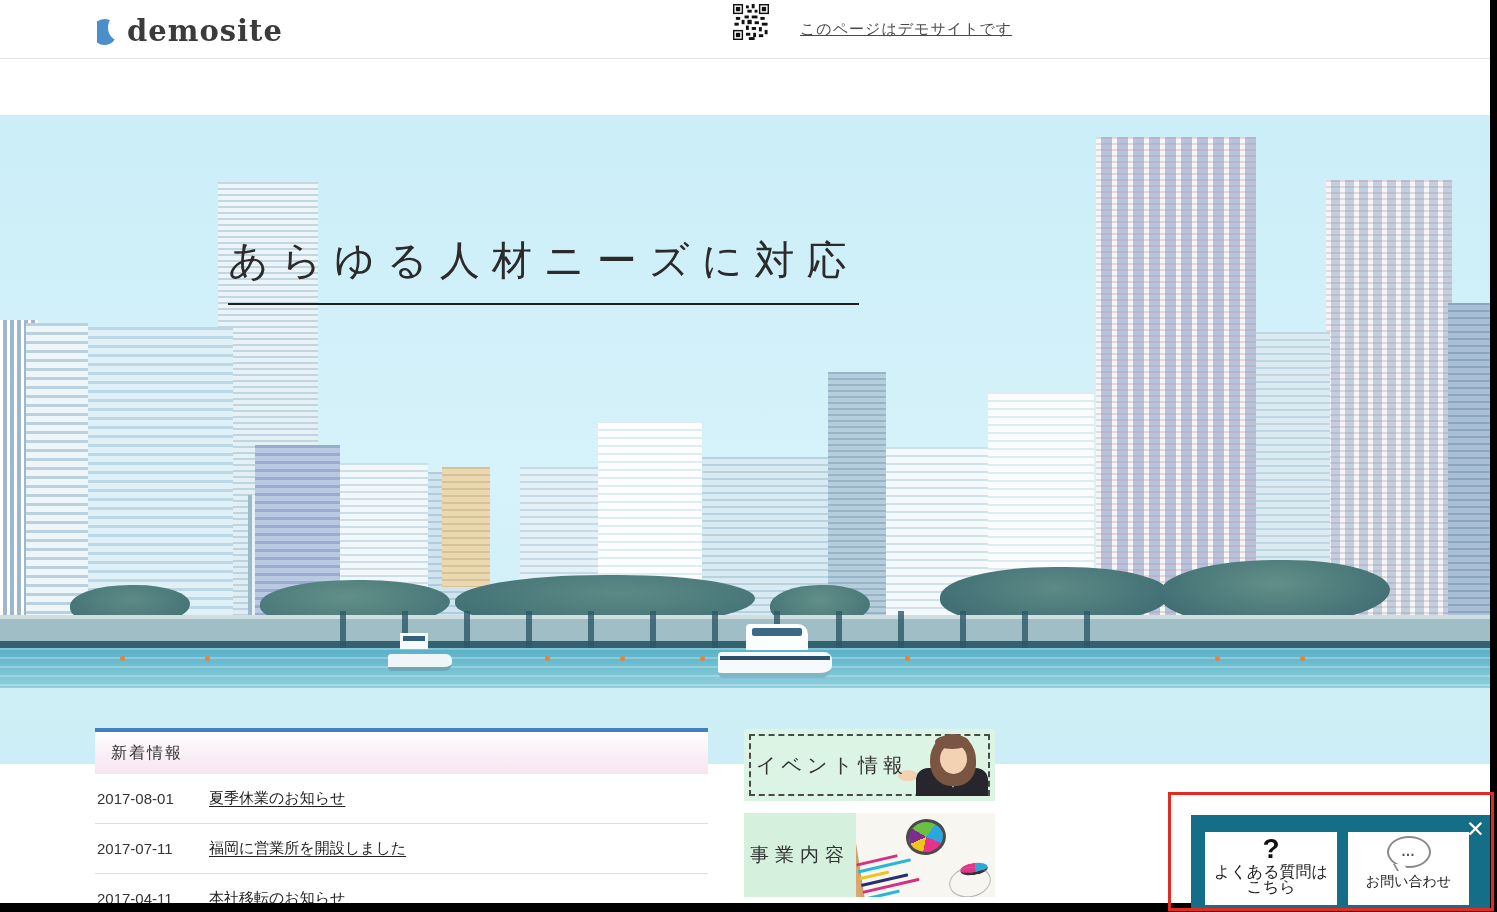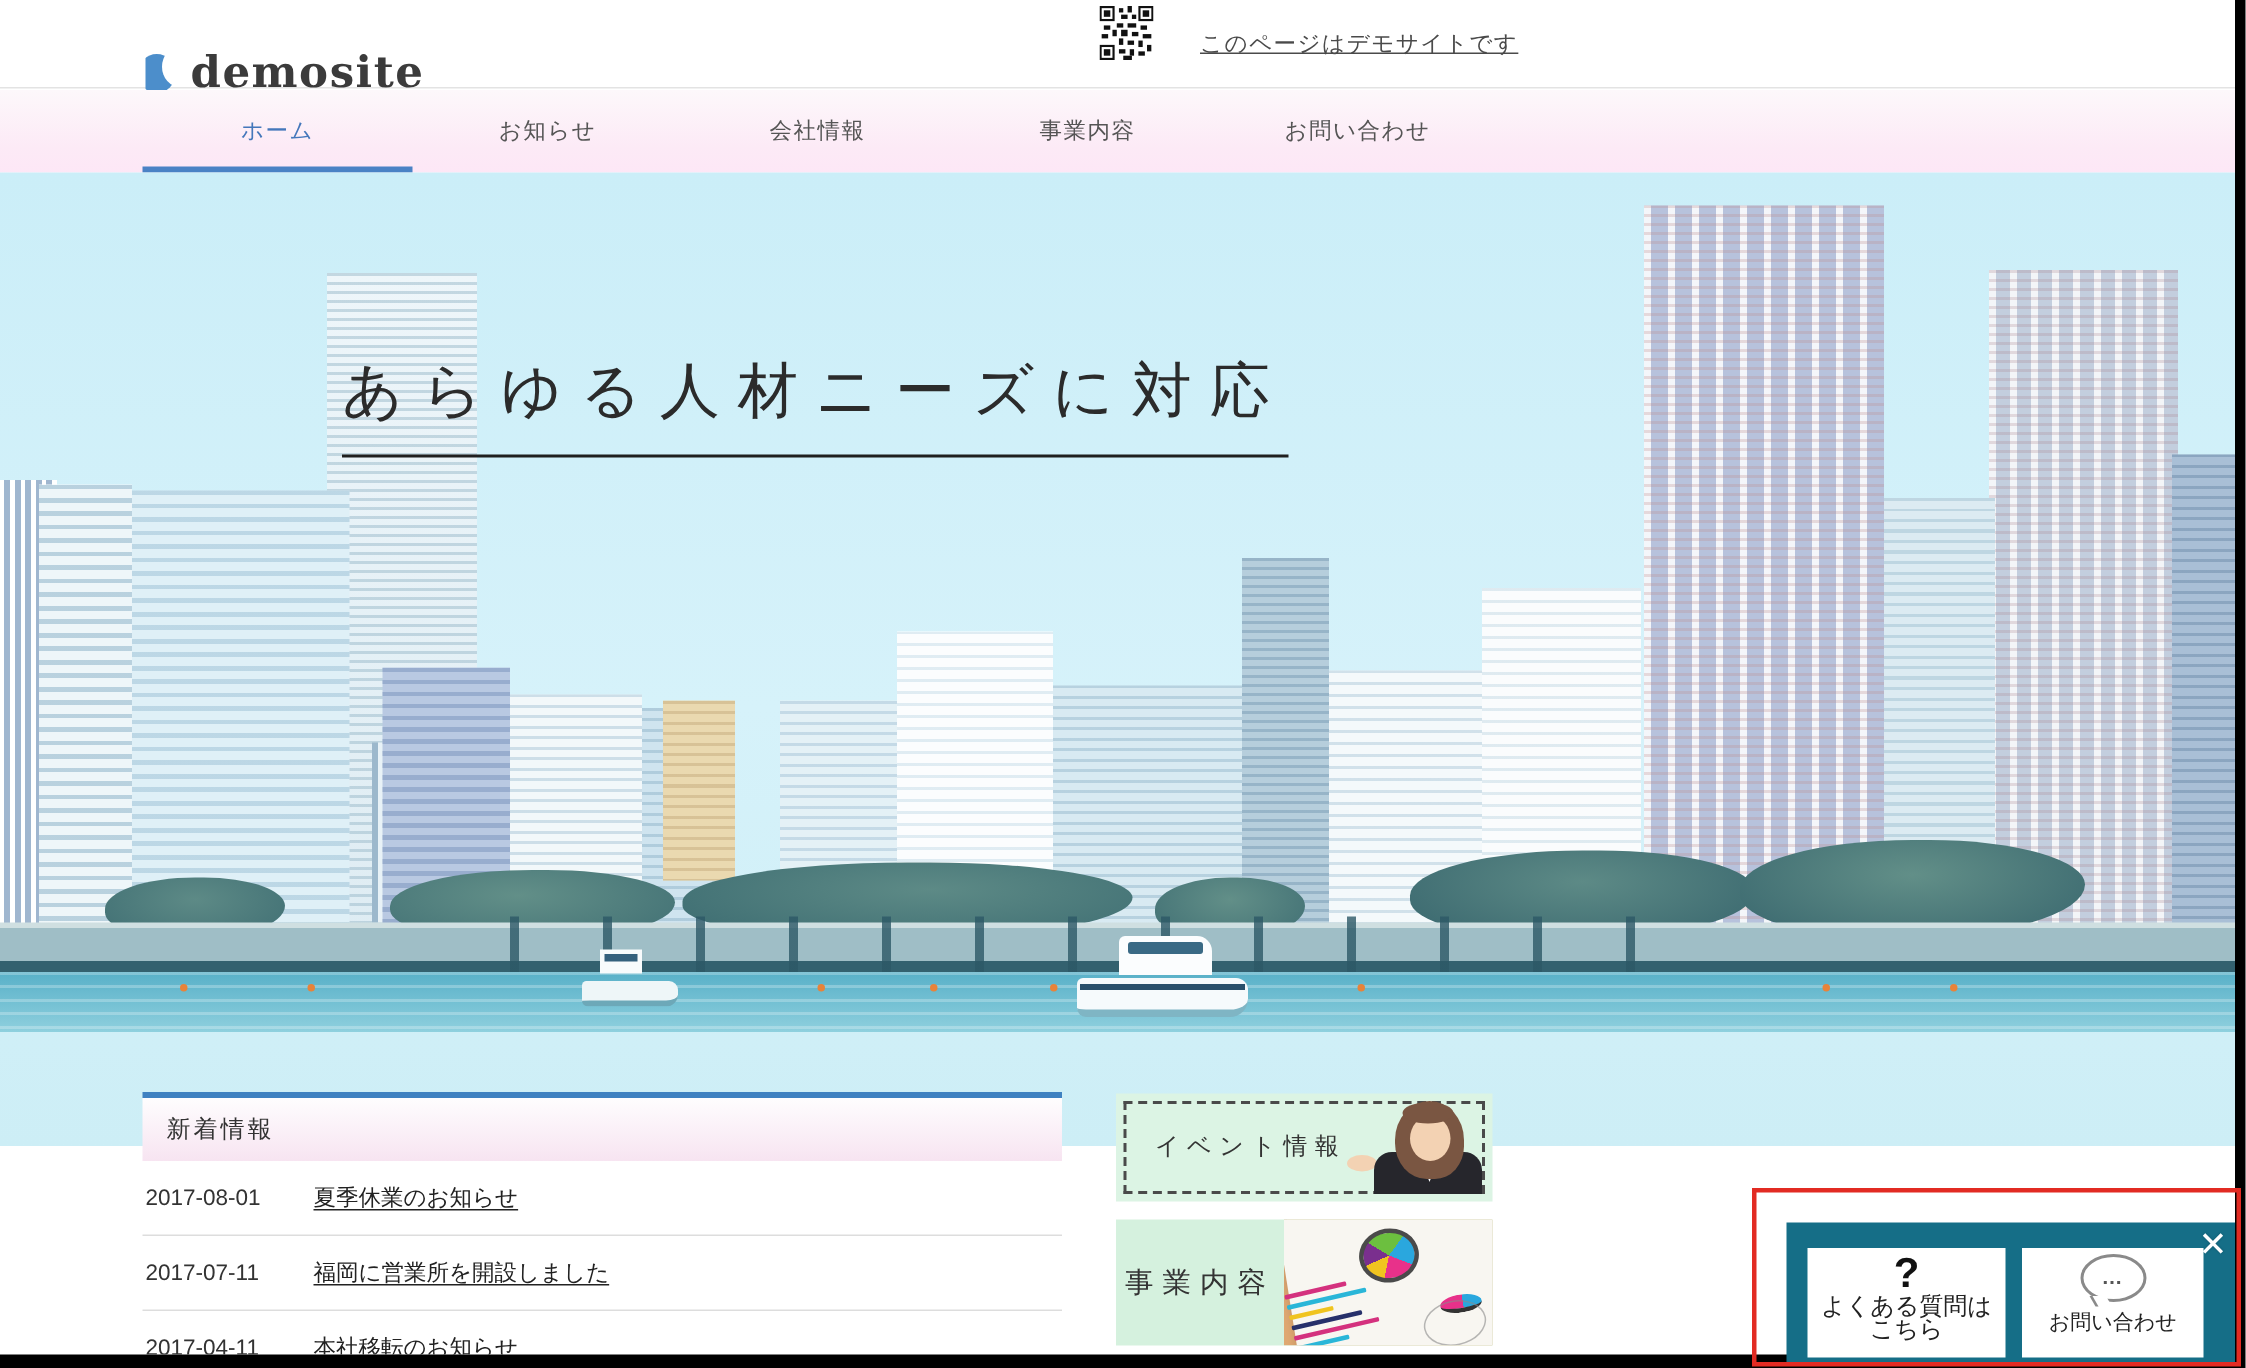--- a/index.html
+++ b/index.html
@@ -2,21 +2,21 @@
 <html><head>
 <meta charset="utf-8">
 <style>
   * { margin:0; padding:0; box-sizing:border-box; }
   html,body { width:1497px; height:912px; overflow:hidden; }
   body { background:#000; position:relative; font-family:"Liberation Sans","DejaVu Sans",sans-serif; }
   .page { position:absolute; left:0; top:0; width:1490px; height:903px; background:#fff; overflow:hidden; }
 
   
   .header { position:absolute; left:0; top:0; width:100%; height:59px; background:#fff; border-bottom:1px solid #e3e3e3; }
-  .logo { position:absolute; left:97px; top:14px; display:flex; align-items:center; cursor:pointer;margin-top:17px; }
+  .logo { position:absolute; left:97px; top:14px; display:flex; align-items:center; cursor:pointer; }
   .logo-mark { width:22px; height:27px; position:relative; overflow:hidden; margin-right:8px; }
   .logo-mark::before { content:''; position:absolute; left:-5px; top:1px; width:25px; height:26px; background:#4c8ecb; border-radius:50%; }
   .logo-mark::after  { content:''; position:absolute; left:11px; top:-4px; width:24px; height:27px; background:#fff; border-radius:50%; }
   .logo-text { font-family:"DejaVu Serif","Liberation Serif",serif; font-weight:bold; font-size:29px; color:#3b3b3b; letter-spacing:1px; }
   .qr { position:absolute; left:733px; top:4px; width:36px; height:36px; }
   .demo-note { position:absolute; left:800px; top:0; height:59px; display:flex; align-items:center; font-size:15px; color:#4a4a4a; letter-spacing:1px;text-decoration:underline; }
 
   
   .nav { position:absolute; left:0; top:60px; width:100%; height:55px; background:linear-gradient(180deg,#fdf8fb 0%,#fceaf6 70%,#fde7f6 100%); }
   .nav-inner { position:absolute; left:95px; top:0; width:900px; height:100%; display:flex; }
@@ -50,21 +50,21 @@
   
   .news { position:absolute; left:95px; top:728px; width:613px; }
   .news-head { height:46px; border-top:4px solid #3f81c1; background:linear-gradient(180deg,#fefdfe,#f7e4f1); display:flex; align-items:center; padding-left:16px; font-size:16px; color:#333; letter-spacing:2px; }
   .news-row { display:flex; align-items:center; height:50px; border-bottom:1px solid #ddd; font-size:15px; }
   .news-date { color:#333; width:88px; margin-left:2px; }
   .news-link { color:#222; text-decoration:underline; text-underline-offset:3px; cursor:pointer; margin-left:24px; }
 
   
   .banner-event { position:absolute; left:744px; top:729px; width:251px; height:72px; background:#dcf4e4; cursor:pointer; }
   .banner-event .dash { position:absolute; inset:5px; border:2px dashed #4a4a4a; }
-  .banner-event .label { position:absolute; left:26px; top:50%; transform:translateY(-50%); font-size:16px; letter-spacing:5px; color:#333; font-weight:500; white-space:nowrap; }
+  .banner-event .label { position:absolute; left:12px; top:50%; transform:translateY(-50%); font-size:20px; letter-spacing:5px; color:#333; font-weight:500; white-space:nowrap; }
   .person { position:absolute; right:5px; top:5px; width:92px; height:62px; overflow:hidden; }
   .person .hand { position:absolute; left:0px; top:36px; width:20px; height:11px; background:#f3d2b3; border-radius:50%; }
   .person .bodysuit { position:absolute; right:2px; top:34px; width:72px; height:28px; background:#26262c; border-radius:12px 12px 0 0; }
   .person .shirt { position:absolute; right:30px; top:36px; width:14px; height:18px; background:#fff; clip-path:polygon(0 0,100% 0,50% 100%); }
   .person .hair { position:absolute; right:14px; top:0px; width:46px; height:52px; background:#7a5642; border-radius:50% 50% 42% 46%; }
   .person .face { position:absolute; right:23px; top:10px; width:27px; height:30px; background:#f3d2b3; border-radius:50%; }
   .person .bangs { position:absolute; right:21px; top:1px; width:34px; height:14px; background:#7a5642; border-radius:50%; }
 
   .banner-request { position:absolute; left:744px; top:813px; width:251px; height:84px; background:#d5f1de; cursor:pointer; overflow:hidden; }
   .banner-request .label { position:absolute; left:0; top:0; width:112px; height:100%; display:flex; align-items:center; justify-content:center; font-size:19px; letter-spacing:6px; color:#333; font-weight:500; }
@@ -137,29 +137,20 @@
         </g>
       <g fill="#111">
           <rect x="2" y="2" width="3" height="3"></rect>
           <rect x="20" y="2" width="3" height="3"></rect>
           <rect x="2" y="20" width="3" height="3"></rect>
         </g>
     </svg>
     <div class="demo-note">このページはデモサイトです</div>
   </div>
 
-  <div class="nav">
-    <div class="nav-inner">
-      <div class="nav-item active">ホーム</div>
-      <div class="nav-item">お知らせ</div>
-      <div class="nav-item">会社情報</div>
-      <div class="nav-item">事業内容</div>
-      <div class="nav-item">お問い合わせ</div>
-    </div>
-  </div>
 
   <div class="hero">
 
     <div class="b" style="left:218px;top:67px;width:100px;height:506px;background:repeating-linear-gradient(180deg,rgba(160,190,205,.55) 0 2px,transparent 2px 6px),linear-gradient(180deg,#eef6fa,#dcebf2);"></div>
     <div class="b" style="left:248px;top:380px;width:45px;height:120px;background:repeating-linear-gradient(90deg,#9cb8cc 0 4px,#e8f2f7 4px 9px);"></div>
     <div class="b" style="left:1096px;top:22px;width:160px;height:551px;background:repeating-linear-gradient(180deg,rgba(190,140,140,.28) 0 2px,transparent 2px 6px),repeating-linear-gradient(90deg,rgba(255,255,255,.85) 0 5px,transparent 5px 16px),#b7c2dc;"></div>
     <div class="b" style="left:1326px;top:65px;width:126px;height:508px;background:repeating-linear-gradient(180deg,rgba(170,130,140,.25) 0 2px,transparent 2px 6px),repeating-linear-gradient(90deg,rgba(255,255,255,.8) 0 5px,transparent 5px 14px),#c3cede;"></div>
     <div class="b" style="left:1448px;top:188px;width:42px;height:385px;background:repeating-linear-gradient(180deg,rgba(110,140,170,.5) 0 2px,transparent 2px 7px),#a9bfd6;"></div>
     <div class="b" style="left:1256px;top:217px;width:74px;height:356px;background:repeating-linear-gradient(180deg,rgba(170,200,215,.6) 0 2px,transparent 2px 7px),#dcebf2;"></div>
     <div class="b" style="left:0;top:205px;width:38px;height:368px;background:repeating-linear-gradient(90deg,#fff 0 3px,#9fb6cf 3px 7px);"></div>

